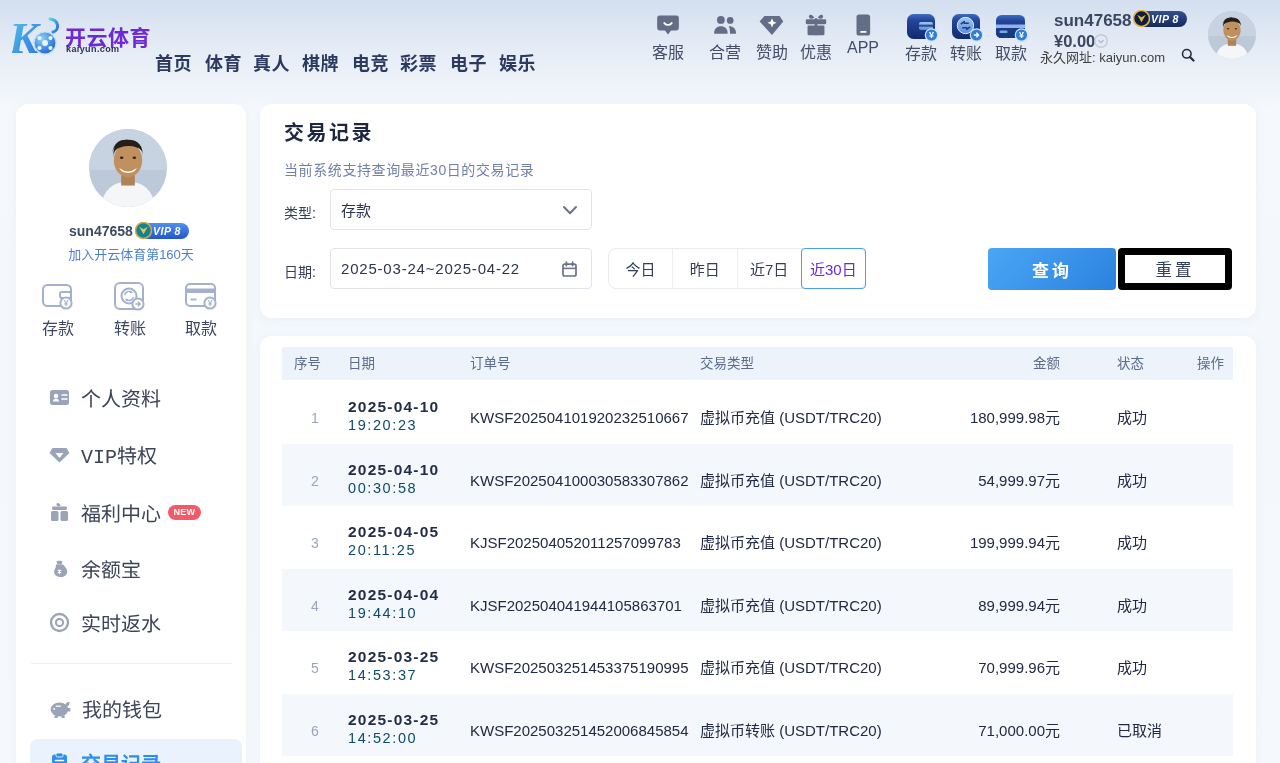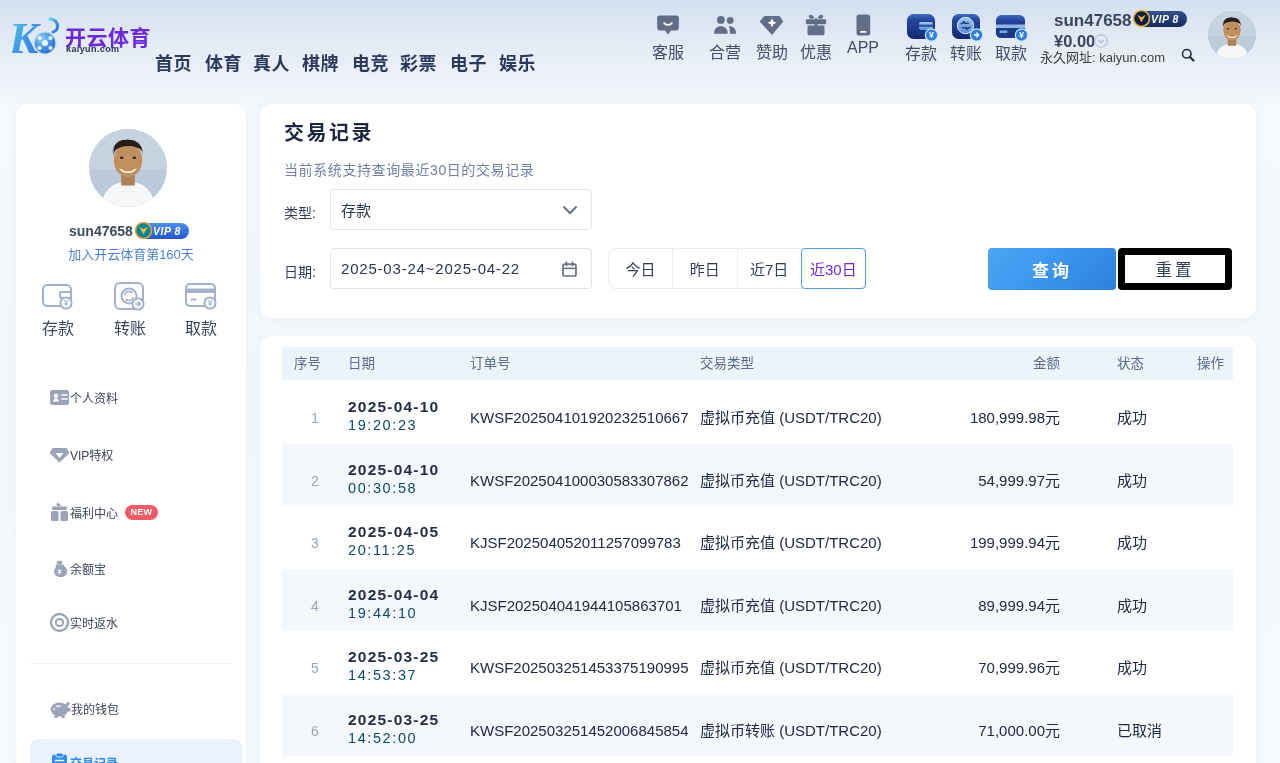--- a/index.html
+++ b/index.html
@@ -25,21 +25,21 @@
 .vipbadge{position:absolute;height:16px;border-radius:8px;background:linear-gradient(180deg,#33508f,#152a5c);display:flex;align-items:center;padding:0 8px 0 16px;}
 .vipbadge .vt{font-size:10.5px;font-weight:700;color:#fff;font-style:italic;letter-spacing:.5px;}
 .vipem{position:absolute;width:17px;height:17px;}
 
 .side{left:16px;top:104px;width:230px;height:680px;}
 .join{position:absolute;left:0;width:230px;text-align:center;top:140px;font-size:13px;color:#4d80d2;}
 .sname{position:absolute;left:53px;top:119px;font-size:14px;font-weight:600;color:#414a63;}
 .sicon{position:absolute;width:70px;text-align:center;top:175px;}
 .sicon .lb{display:block;margin-top:-2px;font-size:16px;color:#3d4663;}
 .mitem{position:absolute;left:33px;height:24px;display:flex;align-items:center;}
-.mitem .tx{font-size:12px;color:#3c4458;}
+.mitem .tx{margin-left:11px;font-size:20px;color:#3c4458;font-family:Liberation Mono, monospace;}
 .newb{margin-left:7px;background:#f25a68;color:#fff;font-size:9px;font-weight:700;border-radius:8px;padding:2.5px 5.5px;letter-spacing:.3px;}
 .mdiv{position:absolute;left:15px;top:663px;width:201px;height:1px;background:#edeff3;}
 .msel{position:absolute;left:14px;top:635px;width:212px;height:46px;background:#eaf3fd;border-radius:8px;}
 
 .fcard{left:260px;top:104px;width:996px;height:214px;}
 .ftitle{position:absolute;left:24px;font-size:20px;font-weight:700;color:#1d2742;letter-spacing:2.5px;}
 .fsub{position:absolute;left:24px;top:55px;font-size:14px;color:#7180a8;letter-spacing:.6px;}
 .flabel{position:absolute;left:24px;font-size:14px;color:#333e59;}
 .inbox{position:absolute;left:70px;width:262px;height:41px;background:#fff;border:1px solid #e0e4ea;border-radius:4px;font-size:15px;color:#2b3550;display:flex;align-items:center;padding-left:10px;}
 .qgroup{position:absolute;left:348px;top:144px;width:258px;height:41px;background:#fff;border:1px solid #e9ebef;border-radius:8px;display:flex;}

